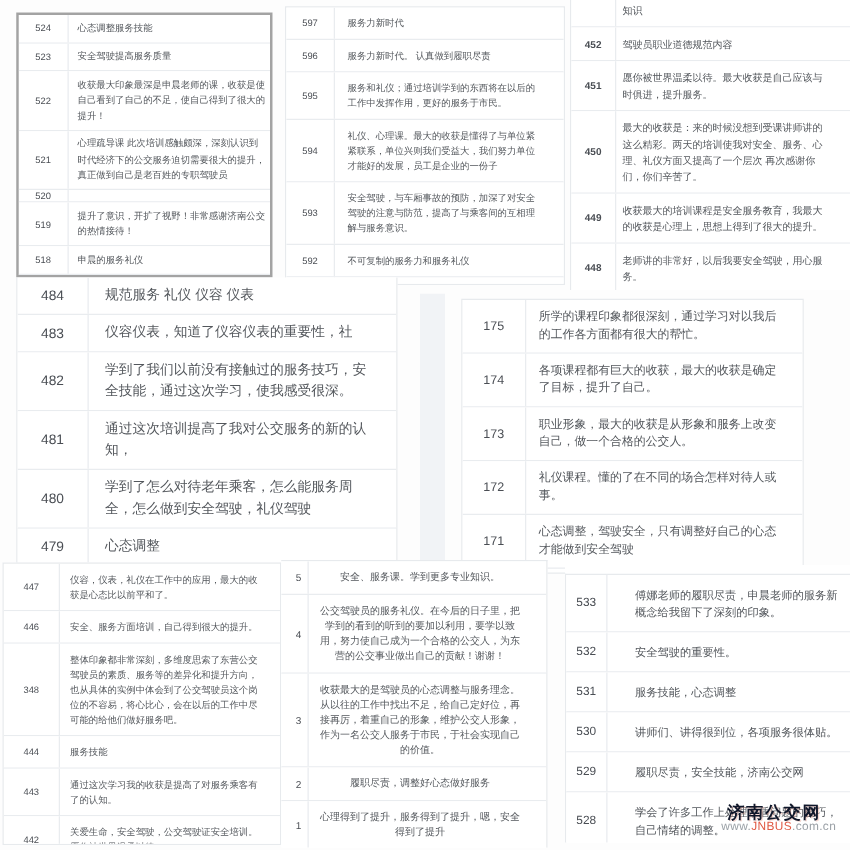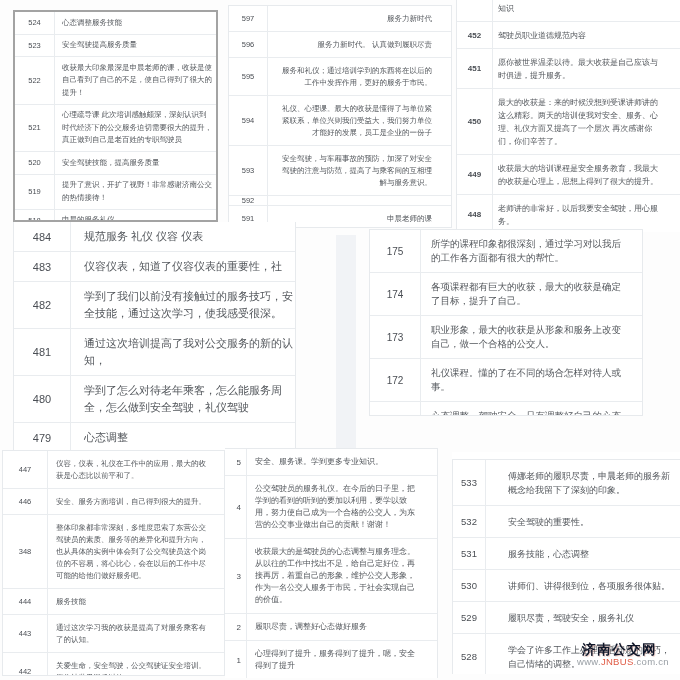--- a/index.html
+++ b/index.html
@@ -10,43 +10,43 @@
   .num{flex:0 0 auto;display:flex;align-items:center;justify-content:center;
        color:#4a4e54;box-sizing:border-box;border-right:1px solid #e9ecef;overflow:hidden;}
   .txt{flex:1 1 auto;color:#53575c;box-sizing:border-box;word-break:break-all;line-break:strict;}
   
   .fA{left:13px;top:10px;width:205px;height:212px;border:2px solid #a3a3a3;}
   .fA .num{width:40px;font-size:7.5px;}
   .fA .txt{width:158px;flex:0 0 158px;font-size:7.5px;line-height:12.5px;padding:4.5px 0 4.5px 7px;}
   
   .fB{left:228px;top:5px;width:224px;height:223px;border:1px solid #e7eaed;}
   .fB .num{width:39px;font-size:7.5px;}
-  .fB .txt{width:164px;flex:0 0 164px;font-size:7.5px;line-height:12px;padding:6.5px 0 6.5px 10px;text-align:right;}
+  .fB .txt{width:164px;flex:0 0 164px;font-size:7.5px;line-height:12px;padding:6.5px 0 6.5px 10px;}
   
   .fC{left:456px;top:0;width:224px;height:232px;border-left:1px solid #e7eaed;}
   .fC .num{width:36px;font-size:8px;font-weight:bold;}
   .fC .txt{width:170px;flex:0 0 170px;font-size:8px;line-height:13px;padding:6.5px 0 6.5px 5px;}
   .fC .row:first-child .txt{padding-top:2px;padding-bottom:6px;}
   
-  .fD{left:13px;top:222px;width:283px;height:229px;border-left:1px solid #e7eaed;
+  .fD{left:13px;top:222px;width:305px;height:229px;border-left:1px solid #e7eaed;
       border-right:1px solid #e7eaed;border-bottom:1px solid #e7eaed;}
   .fD .num{width:57px;font-size:11px;}
   .fD .txt{width:232px;flex:0 0 232px;font-size:11px;line-height:17px;padding:6px 0 6px 13px;}
   
-  .fE{left:369px;top:229px;width:274px;height:187px;border:1px solid #e7eaed;}
+  .fE{left:369px;top:239px;width:274px;height:220px;border:1px solid #e7eaed;}
   .fE .num{width:51px;font-size:10px;}
   .fE .txt{width:202px;flex:0 0 202px;font-size:9.5px;line-height:14px;padding:7px 0 7px 10px;}
   
   .fF{left:2px;top:450px;width:223px;height:226px;border:1px solid #e7eaed;}
   .fF .num{width:45px;font-size:7.5px;}
   .fF .txt{width:160px;flex:0 0 160px;font-size:7.5px;line-height:12px;padding:6.5px 0 6.5px 8px;}
   
   .fG{left:225px;top:448px;width:213px;height:230px;border-right:1px solid #e7eaed;border-top:1px solid #e7eaed;}
   .fG .num{width:22px;font-size:8px;justify-content:flex-end;padding-right:5px;}
-  .fG .txt{width:170px;flex:0 0 170px;font-size:8px;line-height:12px;padding:7px 0 7px 8px;}
+  .fG .txt{width:170px;flex:0 0 170px;font-size:8px;line-height:12px;padding:7px 0 7px 8px;text-align:center;}
   
   .fH{left:452px;top:452px;width:228px;height:222px;}
   .fH .tbl{width:250px;margin-top:7px;border-top:1px solid #e7eaed;border-left:1px solid #e7eaed;}
   .fH .num{width:33px;font-size:9.5px;}
   .fH .txt{width:192px;flex:0 0 192px;font-size:9px;line-height:14px;padding:8.5px 0 8.5px 22px;}
   
   .seam{position:absolute;left:336px;top:235px;width:20px;height:216px;background:#f1f3f6;}
   
   .wm{position:absolute;pointer-events:none;}
   .wm-title{left:582px;top:641px;font-size:13.5px;font-weight:bold;letter-spacing:1.5px;
@@ -72,21 +72,20 @@
       <div class="row">
         <div class="num">522</div>
         <div class="txt">收获最大印象最深是申晨老师的课，收获是使自己看到了自己的不足，使自己得到了很大的提升！</div>
       </div>
       <div class="row">
         <div class="num">521</div>
         <div class="txt">心理疏导课 此次培训感触颇深，深刻认识到时代经济下的公交服务迫切需要很大的提升，真正做到自己是老百姓的专职驾驶员</div>
       </div>
       <div class="row">
         <div class="num">520</div>
-        <div class="txt">安全驾驶技能，提高服务质量</div>
       </div>
       <div class="row">
         <div class="num">519</div>
         <div class="txt">提升了意识，开扩了视野！非常感谢济南公交的热情接待！</div>
       </div>
       <div class="row">
         <div class="num">518</div>
         <div class="txt">申晨的服务礼仪</div>
       </div>
     </div>
@@ -106,20 +105,21 @@
       <div class="row">
         <div class="num">594</div>
         <div class="txt">礼仪、心理课。最大的收获是懂得了与单位紧紧联系，单位兴则我们受益大，我们努力单位才能好的发展，员工是企业的一份子</div>
       </div>
       <div class="row">
         <div class="num">593</div>
         <div class="txt">安全驾驶，与车厢事故的预防，加深了对安全驾驶的注意与防范，提高了与乘客间的互相理解与服务意识。</div>
       </div>
       <div class="row">
         <div class="num">592</div>
+        <div class="txt">不可复制的服务力和服务礼仪</div>
       </div>
       <div class="row">
         <div class="num">591</div>
         <div class="txt">申晨老师的课</div>
       </div>
     </div>
   <div class="frag fC">
       <div class="row">
         <div class="num"></div>
         <div class="txt">知识</div>
@@ -254,21 +254,21 @@
         <div class="row">
           <div class="num">531</div>
           <div class="txt">服务技能，心态调整</div>
         </div>
         <div class="row">
           <div class="num">530</div>
           <div class="txt">讲师们、讲得很到位，各项服务很体贴。</div>
         </div>
         <div class="row">
           <div class="num">529</div>
-          <div class="txt">履职尽责，驾驶安全，服务礼仪</div>
+          <div class="txt">履职尽责，安全技能，济南公交网</div>
         </div>
         <div class="row">
           <div class="num">528</div>
           <div class="txt">学会了许多工作上处理矛盾问题的技巧，自己情绪的调整。</div>
         </div>
       </div>
   </div>
 
   <div class="wm wm-title">济南公交网</div>
   <div class="wm wm-url"><span>www.</span><span class="brand">JNBUS</span><span>.com.cn</span></div>

